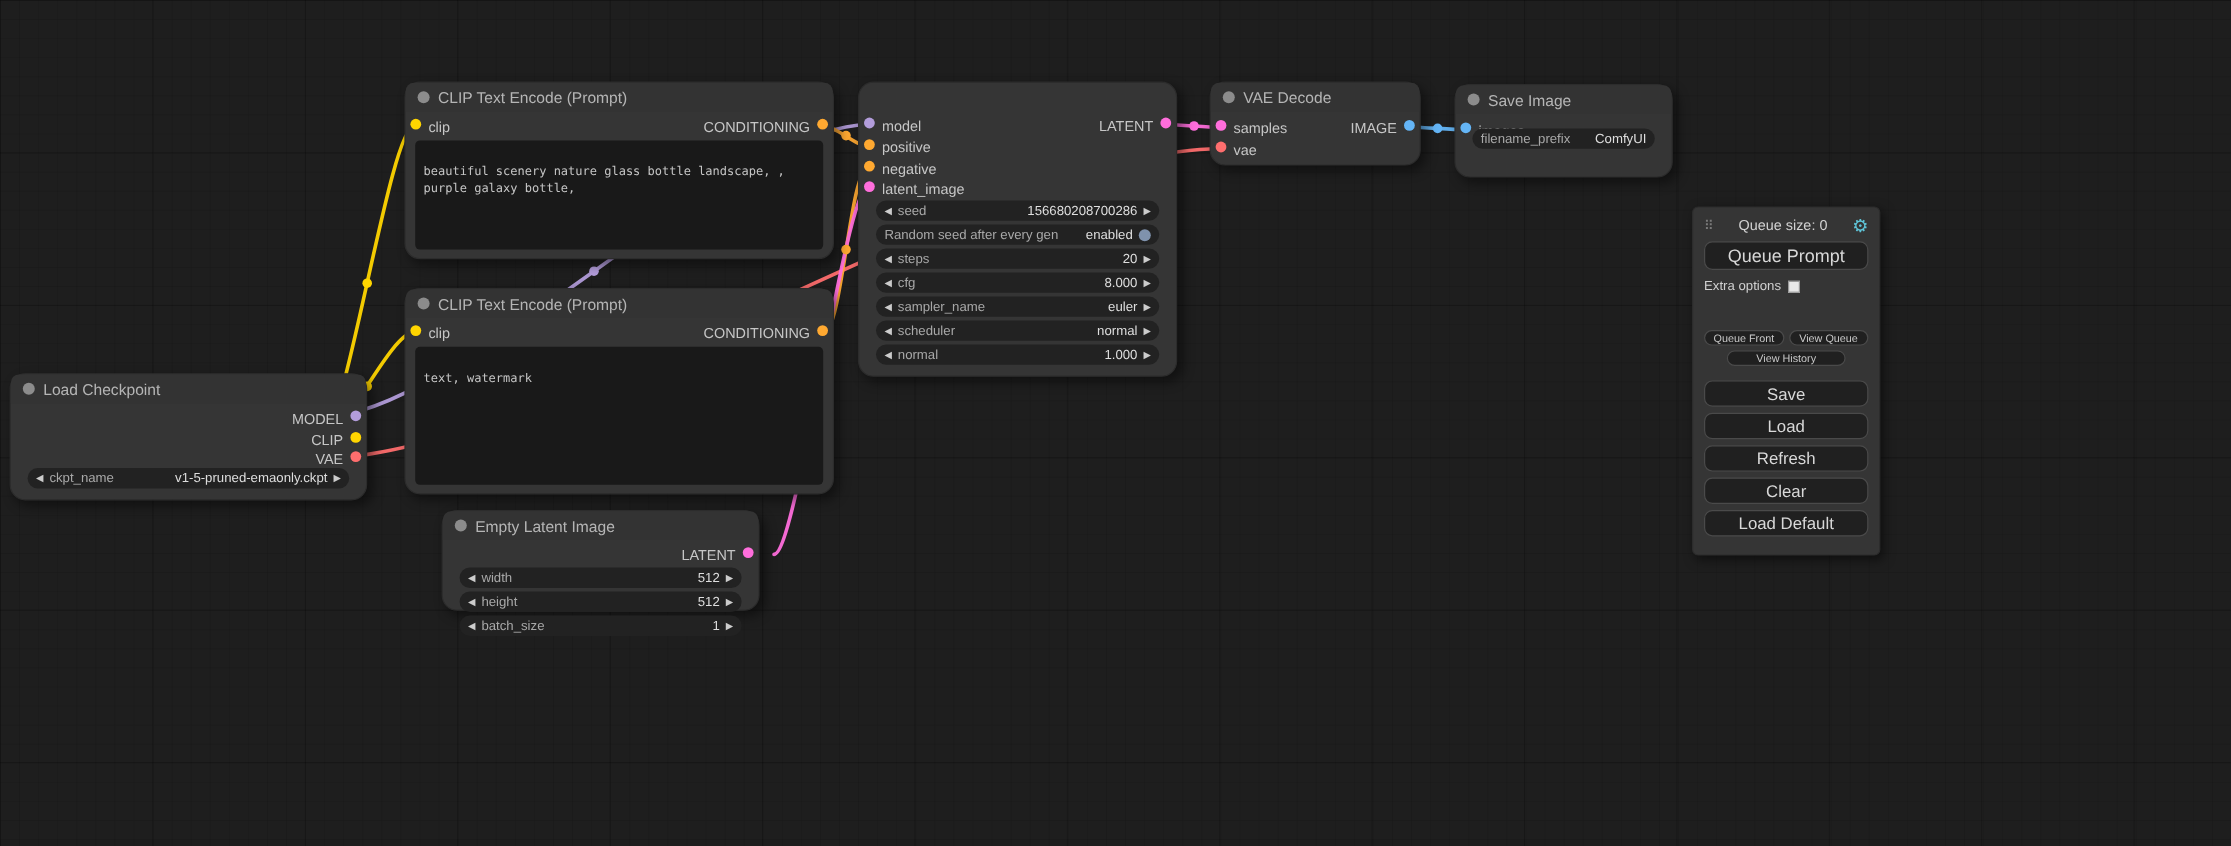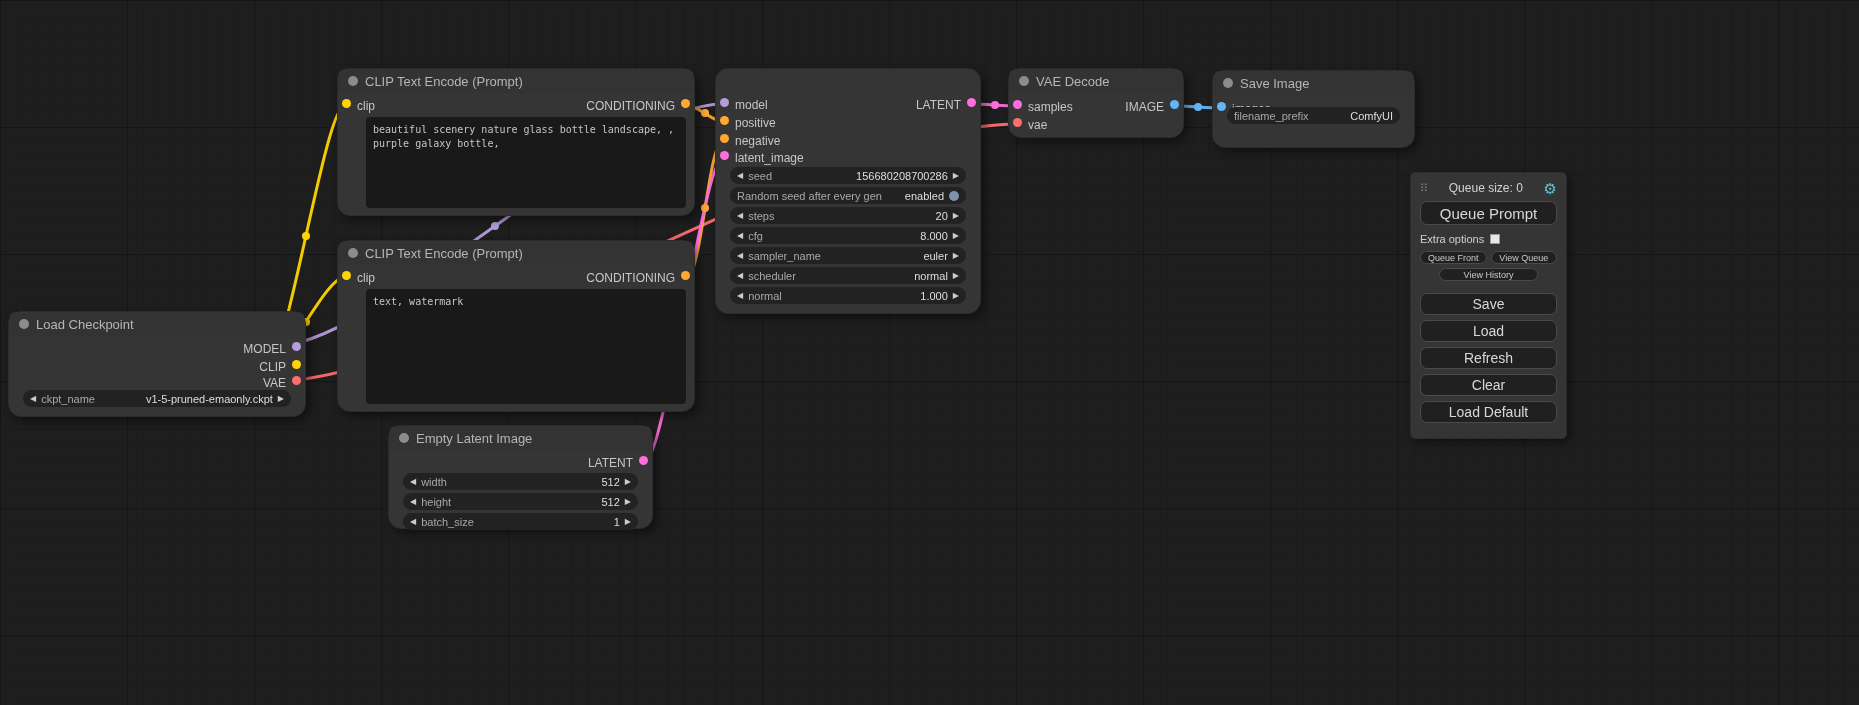--- a/index.html
+++ b/index.html
@@ -42,23 +42,23 @@
     display:flex; align-items:center; gap:5px; padding:0 7px;
     font-size:11px; color:#aaaaaa; white-space:nowrap; overflow:hidden;
   }
   .widget .arrow { font-size:8px; color:#cccccc; line-height:1; }
   .widget .wlabel { color:#a8a8a8; }
   .widget .wvalue { margin-left:auto; color:#dedede; }
   .widget .toggle-dot { width:10px; height:10px; border-radius:50%; flex:0 0 auto; }
 
   .prompt-box {
     position:absolute; left:8px; right:8px;
-    background:#191919; border-radius:4px; padding:6px 7px;
+    background:#191919; border-radius:4px; padding:20px 7px;
     font-family:"DejaVu Sans Mono", monospace; font-size:10px; line-height:1.35;
-    color:#c5c5c5; white-space:pre-wrap; overflow:hidden;margin-left:20px;
+    color:#c5c5c5; white-space:pre-wrap; overflow:hidden;
   }
 
   .queue-panel {
     position:absolute; z-index:3; left:1410px; top:172px; width:157px;
     background:#353535; border:1px solid #2c2c2c; border-radius:5px;
     box-shadow:3px 3px 9px rgba(0,0,0,0.5);
     padding:7px 9px 10px 9px;
     display:flex; flex-direction:column;
   }
   .q-header { display:flex; align-items:center; justify-content:space-between;
@@ -69,21 +69,21 @@
     background:#202020; border:1px solid #4a4a4a; border-radius:7px;
     color:#d8d8d8; display:flex; align-items:center; justify-content:center;
     cursor:pointer;
   }
   .q-btn.big { height:22px; font-size:14px; margin-bottom:5px; }
   .q-btn.prompt { height:24px; font-size:15px; margin-bottom:6px; }
   .q-extra { display:flex; align-items:center; gap:6px;
              color:#d0d0d0; font-size:11px; margin:2px 0 6px; }
   .checkbox { width:10px; height:10px; background:#e8e8e8; border:1px solid #999; }
   .q-small-row { display:flex; gap:4px; margin-bottom:4px; }
-  .q-btn.small { flex:1; height:13px; font-size:9px; border-radius:7px; color:#c9c9c9; }
+  .q-btn.small { flex:1; height:13px; font-size:9px; border-radius:7px; color:#c9c9c9;margin-top:24px; }
   .q-btn.history { height:13px; font-size:9px; border-radius:7px; color:#c9c9c9;
                    width:72%; margin:0 auto 12px auto; }
 </style>
 </head>
 <body>
 
 <svg class="wires" width="1859" height="705">
   <path d="M267,348 C381,348 609,104 723,104" stroke="#B39DDB"></path>
   <path d="M267,366 C287,366 325,105 345,105" stroke="#FFD500"></path>
   <path d="M267,366 C287,366 325,277 345,277" stroke="#FFD500"></path>
@@ -155,21 +155,21 @@
     <span class="port-dot" style="background: rgb(255, 213, 0);"></span>
     <span>clip</span>
   </div>
   <div class="port out" style="top:30px">
     <span>CONDITIONING</span>
     <span class="port-dot" style="background: rgb(255, 169, 49);"></span>
   </div>
   <div class="prompt-box" style="top:48px;bottom:7px">text, watermark</div>
 </div>
 
-<div class="node" style="left:388px;top:425px;width:265px;height:104px">
+<div class="node" style="left:368px;top:425px;width:265px;height:84px">
   <div class="node-title">
     <span class="title-dot" style="background: rgb(140, 140, 140);"></span>
     <span>Empty Latent Image</span>
   </div>
   <div class="port out" style="top:30px">
     <span>LATENT</span>
     <span class="port-dot" style="background: rgb(255, 110, 220);"></span>
   </div>
   <div class="widget" style="top:47px">
     <span class="arrow">◀</span>
@@ -268,21 +268,21 @@
   <div class="port in" style="top:49px">
     <span class="port-dot" style="background: rgb(255, 110, 110);"></span>
     <span>vae</span>
   </div>
   <div class="port out" style="top:31px">
     <span>IMAGE</span>
     <span class="port-dot" style="background: rgb(100, 181, 246);"></span>
   </div>
 </div>
 
-<div class="node" style="left:1212px;top:70px;width:203px;height:78px">
+<div class="node" style="left:1212px;top:70px;width:182px;height:78px">
   <div class="node-title">
     <span class="title-dot" style="background: rgb(140, 140, 140);"></span>
     <span>Save Image</span>
   </div>
   <div class="port in" style="top:31px">
     <span class="port-dot" style="background: rgb(100, 181, 246);"></span>
     <span>images</span>
   </div>
   <div class="widget" style="top:36px">
     <span class="wlabel">filename_prefix</span>

